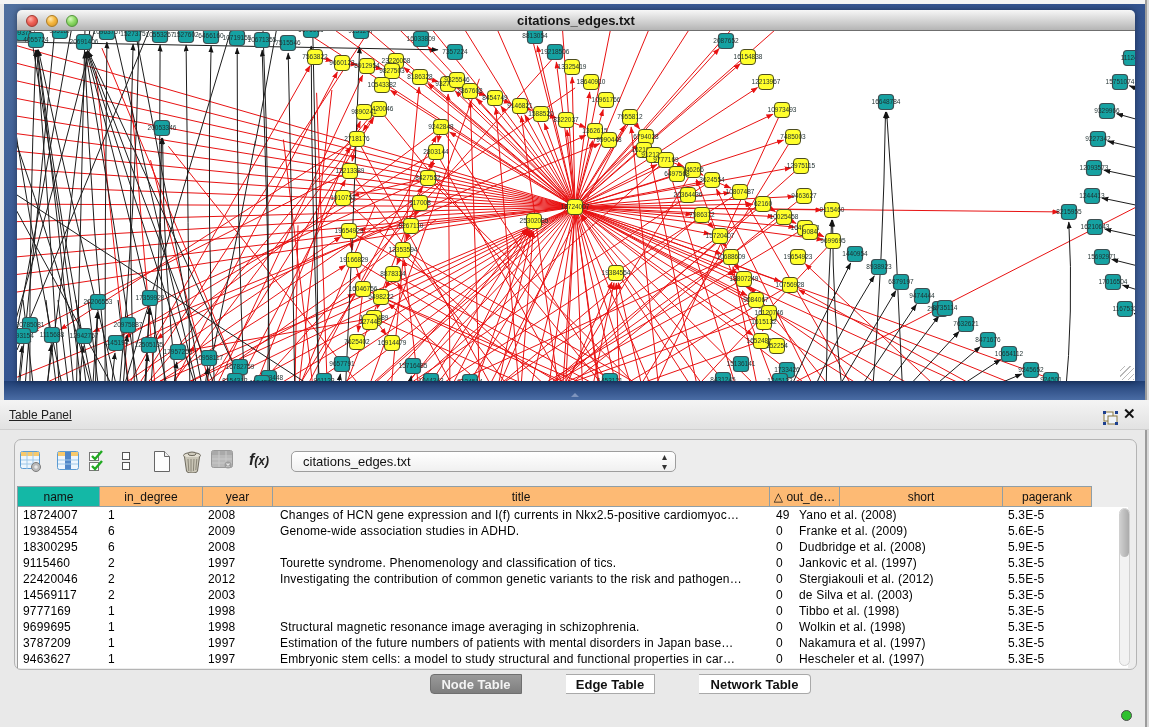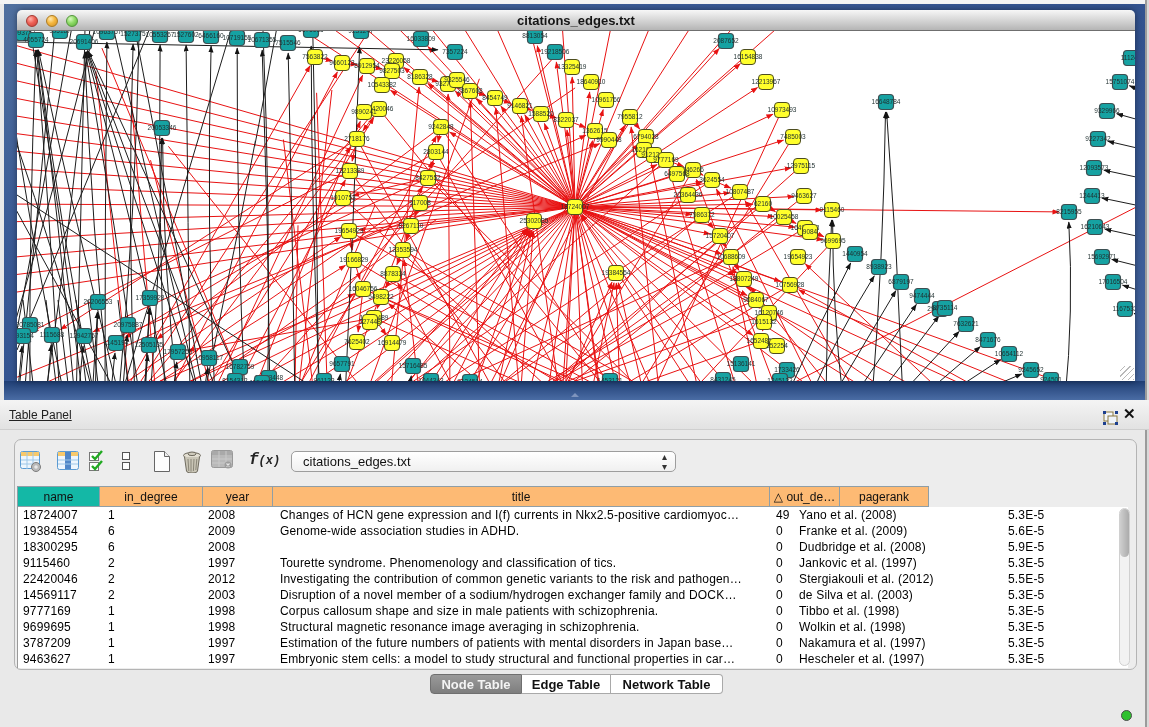--- a/index.html
+++ b/index.html
@@ -36,21 +36,21 @@
 .thead div { border:1px solid #8f9ea6; border-left:none; background:#fdba74; text-align:center; line-height:20px; }
 .thead div:first-child { border-left:1px solid #8f9ea6; background:#14b8a6; }
 .tbody { letter-spacing:0.18px; position:absolute; left:17px; top:507px; width:1111px; height:161px; background:#fff; overflow:hidden; border-left:1px solid #9a9a9a;
   font-size:12px; color:#000; }
 .tr { position:relative; height:16px; line-height:16px; white-space:nowrap; }
 .tr div { position:absolute; top:0; }
 .c0 { left:5px; } .c1 { left:90px; } .c2 { left:190px; } .c3 { left:262px; }
 .c4 { left:758px; } .c5 { left:781px; width:155px; text-align:left; } .c6 { left:990px; }
 .sb { position:absolute; left:1119px; top:508px; width:11px; height:158px; background:#f2f2f2; border:1px solid #d0d0d0; border-radius:6px;}
 .sbt { position:absolute; left:1120px; top:509px; width:9px; height:48px; background:linear-gradient(90deg,#cfcfcf,#ababab); border-radius:5px; }
-.tabs { position:absolute; left:430px; top:674px; height:36px; display:flex; font-size:13px; font-weight:bold; }
+.tabs { position:absolute; left:430px; top:674px; height:36px; display:flex; font-size:13px; font-weight:bold;gap:44px; }
 .tab { height:20px; line-height:19px; text-align:center; background:#ffffff; border:1px solid #a9a9a9; border-left:none; color:#111; }
 .tab.sel { background:linear-gradient(#9a9a9a,#7e7e7e); color:#f4f4f4; border:1px solid #6f6f6f; border-radius:4px 0 0 4px; }
 .tab.last { border-radius:0 4px 4px 0; }
 .mem { position:absolute; right:36px; top:735px; font-size:12px; color:#222; }
 .dot { position:absolute; left:1121px; top:710px; width:11px; height:11px; border-radius:50%; background:#2fc12f; border:1px solid #4c4c4c; }
 .fico { position:absolute; left:1103px; top:11px; width:15px; height:14px; }
 .xico { position:absolute; left:1123px; top:5px; font-size:15px; font-weight:bold; color:#111; }
 .splitg { position:absolute; left:571px; top:393px; width:0px; height:0; border-left:4px solid transparent; border-right:4px solid transparent; border-bottom:4px solid #7e94bd; }
 .ticon { position:absolute; top:450px; }
 </style></head>
@@ -768,28 +768,29 @@
 <svg class="ticon" style="left:211px" width="22" height="20">
     <rect x="0.5" y="0.5" width="21" height="17" rx="2" fill="#b9b9b9" stroke="#999"></rect>
     <rect x="1" y="1" width="20" height="4" fill="#a9a9a9"></rect>
     <line x1="8" y1="1" x2="8" y2="17" stroke="#c9c9c9"></line>
     <line x1="15" y1="1" x2="15" y2="17" stroke="#c9c9c9"></line>
     <line x1="1" y1="9" x2="21" y2="9" stroke="#c9c9c9"></line>
     <line x1="1" y1="13" x2="21" y2="13" stroke="#c9c9c9"></line>
     <circle cx="17" cy="15" r="3.5" fill="#9d9d9d"></circle>
     <path d="M15.5 13.5 l3 3 M18.5 13.5 l-3 3" stroke="#e6e6e6" stroke-width="1.2"></path>
   </svg>
-<div class="ticon" style="left:249px; top:451px; font-family:Liberation Mono, monospace; font-style:italic; font-weight:bold; font-size:16px; color:#222;">f<span style="font-size:12px">(x)</span></div>
+<div class="ticon" style="left:249px; top:451px; font-family:Liberation Sans, sans-serif; font-style:italic; font-weight:bold; font-size:16px; color:#222;">f<span style="font-size:12px">(x)</span></div>
 <div class="combo">citations_edges.txt<span class="ar">▴<br>▾</span></div>
 <div class="thead">
   <div style="width:83px">name</div>
   <div style="width:103px">in_degree</div>
   <div style="width:70px">year</div>
   <div style="width:497px">title</div>
   <div style="width:70px">△ out_de…</div>
+  <div style="width:163px">short</div>
   <div style="width:89px">pagerank</div>
 </div>
 <div class="tbody">
 <div class="tr">
 <div class="c0">18724007</div>
       <div class="c1">1</div>
       <div class="c2">2008</div>
 <div class="c3">Changes of HCN gene expression and I(f) currents in Nkx2.5-positive cardiomyoc…</div>
       <div class="c4">49</div>
       <div class="c5">Yano et al. (2008)</div>
@@ -827,30 +828,28 @@
       <div class="c2">2012</div>
 <div class="c3">Investigating the contribution of common genetic variants to the risk and pathogen…</div>
       <div class="c4">0</div>
       <div class="c5">Stergiakouli et al. (2012)</div>
       <div class="c6">5.5E-5</div>
 </div>
 <div class="tr">
 <div class="c0">14569117</div>
       <div class="c1">2</div>
       <div class="c2">2003</div>
-<div class="c3">Disruption of a novel member of a sodium/hydrogen exchanger family and DOCK…</div>
       <div class="c4">0</div>
       <div class="c5">de Silva et al. (2003)</div>
       <div class="c6">5.3E-5</div>
 </div>
 <div class="tr">
 <div class="c0">9777169</div>
       <div class="c1">1</div>
       <div class="c2">1998</div>
-<div class="c3">Corpus callosum shape and size in male patients with schizophrenia.</div>
       <div class="c4">0</div>
       <div class="c5">Tibbo et al. (1998)</div>
       <div class="c6">5.3E-5</div>
 </div>
 <div class="tr">
 <div class="c0">9699695</div>
       <div class="c1">1</div>
       <div class="c2">1998</div>
 <div class="c3">Structural magnetic resonance image averaging in schizophrenia.</div>
       <div class="c4">0</div>

